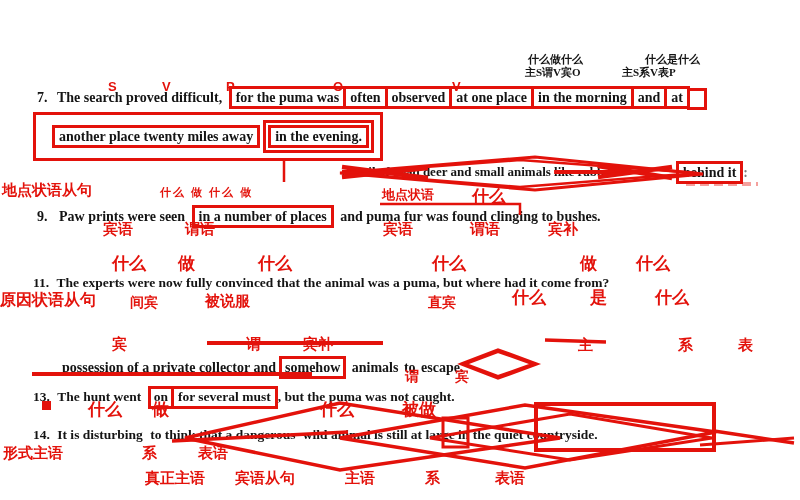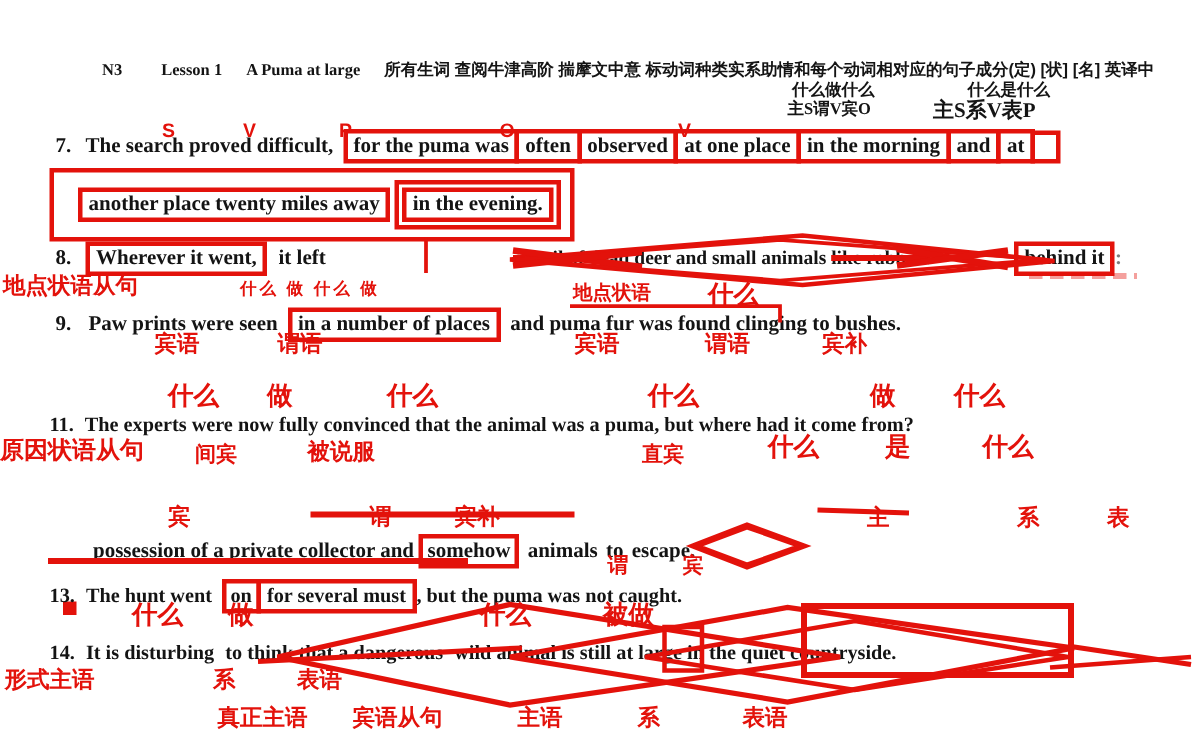--- a/index.html
+++ b/index.html
@@ -14,52 +14,41 @@
   .rell { display:inline-block; border:3px solid #e3120b; border-radius:50%; padding:1px 8px; margin-left:3px; line-height:1.1; }
   .runder { border-bottom:3px solid #e3120b; padding-bottom:1px; }
   .scrib { text-decoration:line-through; text-decoration-color:#e3120b; text-decoration-thickness:3.5px; }
   .overlay { pointer-events:none; z-index:5; left:0; top:0; }
 </style>
 </head>
 <body>
 
 <div class="page">
 
-  <div class="abs" style="left:68px; top:37px;">
-    <span class="eng" style="font-size:11px;">N3</span>
-    <span class="eng" style="font-size:11px; margin-left:22px;">Lesson 1</span>
-    <span class="eng" style="font-size:11px; margin-left:12px;">A Puma at large</span>
-    <span class="eng" style="font-size:11px; margin-left:12px; font-family:'Liberation Sans','DejaVu Sans',sans-serif;">所有生词 查阅牛津高阶 揣摩文中意 标动词种类实系助情和每个动词相对应的句子成分(定) [状] [名] 英译中</span>
-  </div>
   <span class="abs eng" style="left:528px; top:52px; font-size:11px;">什么做什么</span>
   <span class="abs eng" style="left:645px; top:52px; font-size:11px;">什么是什么</span>
   <span class="abs eng" style="left:525px; top:65px; font-size:11px;">主S谓V宾O</span>
-  <span class="abs eng" style="left:622px; top:65px; font-size:14px;text-align:center;">主S系V表P</span>
+  <span class="abs eng" style="left:622px; top:65px; font-size:11px;text-align:center;">主S系V表P</span>
 
   <span class="abs red" style="left:108px; top:79px; font-size:13px;">S</span>
   <span class="abs red" style="left:162px; top:79px; font-size:13px;">V</span>
   <span class="abs red" style="left:226px; top:79px; font-size:13px;">P</span>
   <span class="abs red" style="left:333px; top:79px; font-size:13px;">O</span>
   <span class="abs red" style="left:452px; top:79px; font-size:13px;">V</span>
 
   <div class="abs eng" style="left:37px; top:86px;">
     <span>7.</span>
     <span style="margin-left:6px;">The search proved difficult,</span>
     <span class="rbox">for the puma was</span><span class="rbox fuse">often</span><span class="rbox fuse">observed</span><span class="rbox fuse">at one place</span><span class="rbox fuse">in the morning</span><span class="rbox fuse">and</span><span class="rbox fuse">at</span><span class="rbox fuse" style="width:20px; height:22px; vertical-align:middle;"></span>
   </div>
 
   <div class="abs" style="left:33px; top:112px;">
     <span class="rbox" style="padding:5px 6px 5px 16px; margin-left:0;"><span class="rbox eng" style="margin-left:0;">another place twenty miles away</span><span class="rbox" style="padding:2px;"><span class="rbox eng" style="margin-left:0;">in the evening.</span></span></span>
   </div>
 
-  <div class="abs eng" style="left:37px; top:161px;">
-    <span>8.</span>
-    <span class="rbox" style="margin-left:6px;">Wherever it went,</span>
-    <span style="margin-left:4px;">it left</span>
-  </div>
   <div class="abs eng" style="left:342px; top:164px; font-size:13px;">
     <span class="scrib">a trail of</span><span> dead deer and small animals </span><span class="scrib">like rabbits.</span>
   </div>
   <div class="abs eng" style="left:676px; top:161px;">
     <span class="rbox" style="margin-left:0;">behind it</span><span style="opacity:.55;">:</span>
   </div>
   <span class="abs red" style="left:2px; top:181px; font-size:15px;">地点状语从句</span>
   <span class="abs red" style="left:160px; top:185px; font-size:11px; letter-spacing:2px;">什么 做 什么 做</span>
   <span class="abs red" style="left:382px; top:186px; font-size:13px;">地点状语</span>
   <span class="abs red" style="left:472px; top:185px; font-size:17px;">什么</span>

